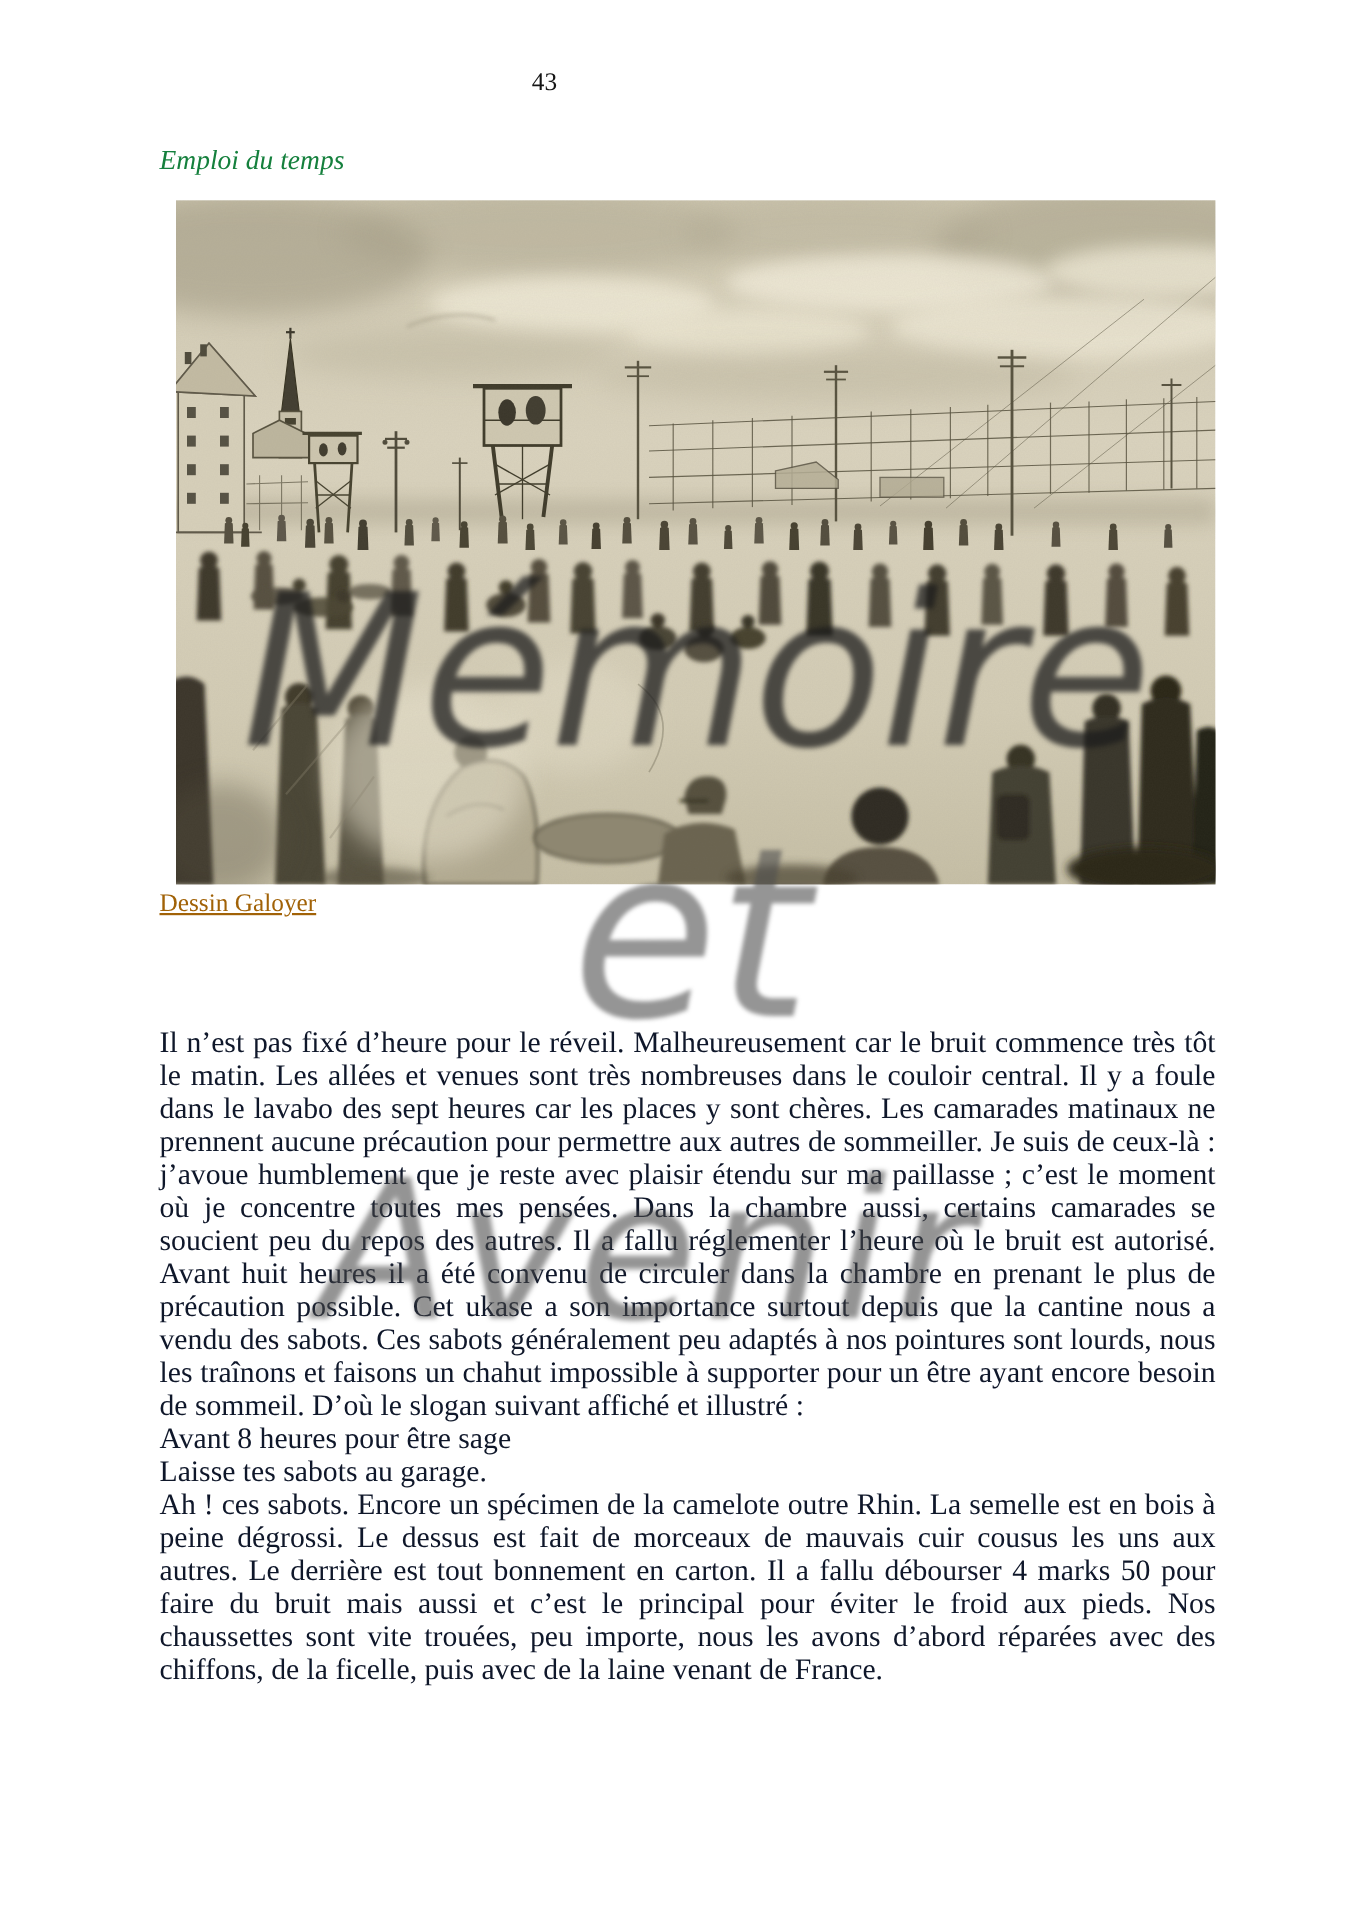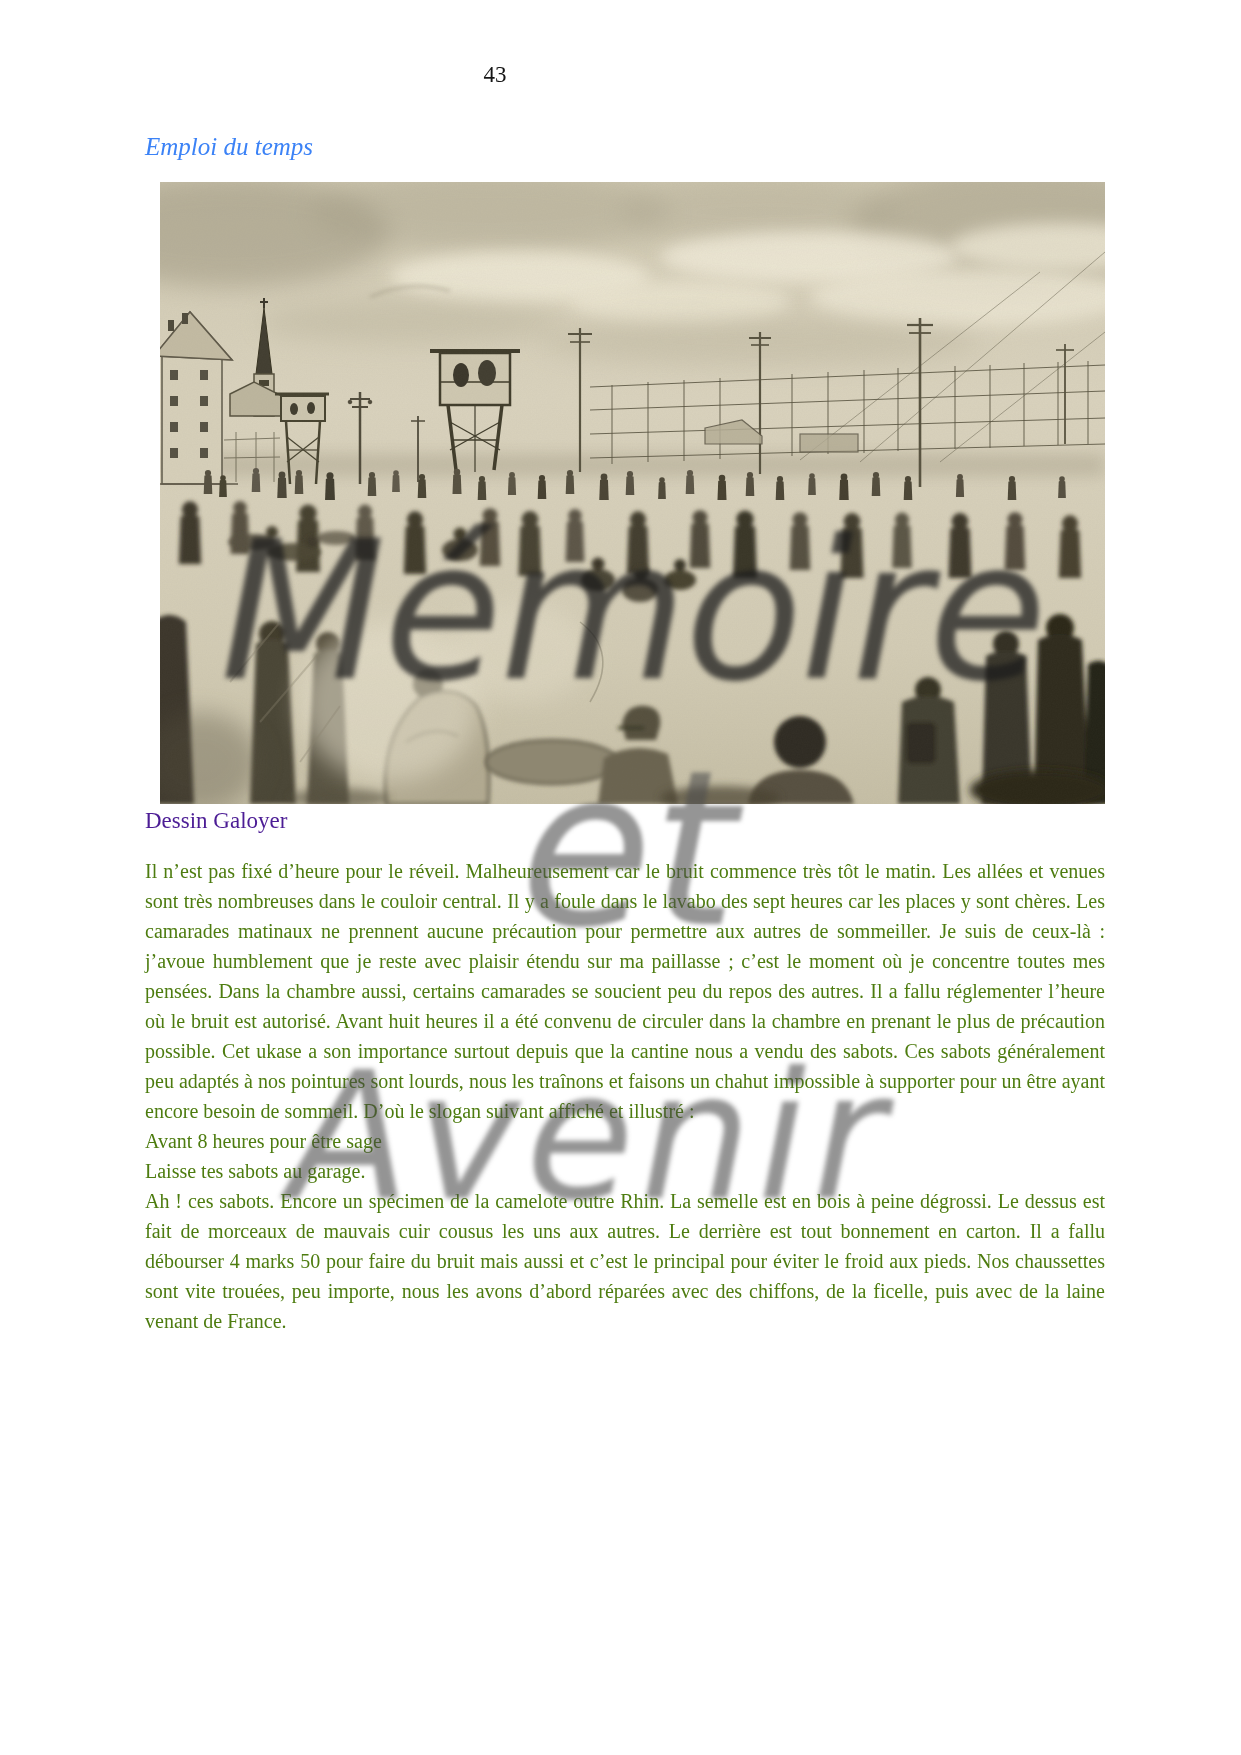--- a/index.html
+++ b/index.html
@@ -5,32 +5,32 @@
   html,body{margin:0;padding:0;}
   body{
     width:1241px;height:1755px;position:relative;background:#ffffff;
     font-family:"Liberation Serif", serif;color:#111;overflow:hidden;
   }
   .page-number{
     position:absolute;top:62px;left:0;width:990px;text-align:center;
     font-size:23px;color:#151515;
   }
   .heading{
-    position:absolute;top:133px;left:145px;font-size:25px;font-style:italic;color:#3b82f6;
+    position:absolute;top:133px;left:145px;font-size:25px;font-style:italic;color:#15803d;
   }
   .figure-wrap{
     position:absolute;top:182px;left:160px;width:945px;height:622px;
   }
   .figure-wrap svg{display:block;width:945px;height:622px;}
   .caption{
-    position:absolute;top:808px;left:145px;font-size:23px;color:#4c1d95;
+    position:absolute;top:808px;left:145px;font-size:23px;color:#a16207;text-decoration:underline;
   }
   .body-text{
-    position:absolute;top:856px;left:145px;width:960px;
-    font-size:20px;line-height:30px;text-align:justify;color:#4d7c0f;
+    position:absolute;top:932px;left:145px;width:960px;
+    font-size:27px;line-height:30px;text-align:justify;color:#0f172a;
   }
   .body-text p{margin:0;}
   .slogan{margin-top:17px;text-align:left;}
   .para-sabots{margin-top:46px;}
   .watermark{
     position:absolute;font-family:"DejaVu Sans", sans-serif;font-style:italic;
     line-height:1;pointer-events:none;white-space:nowrap;
   }
   .wm-memoire{
     top:516px;left:150px;width:965px;text-align:center;font-size:192px;

